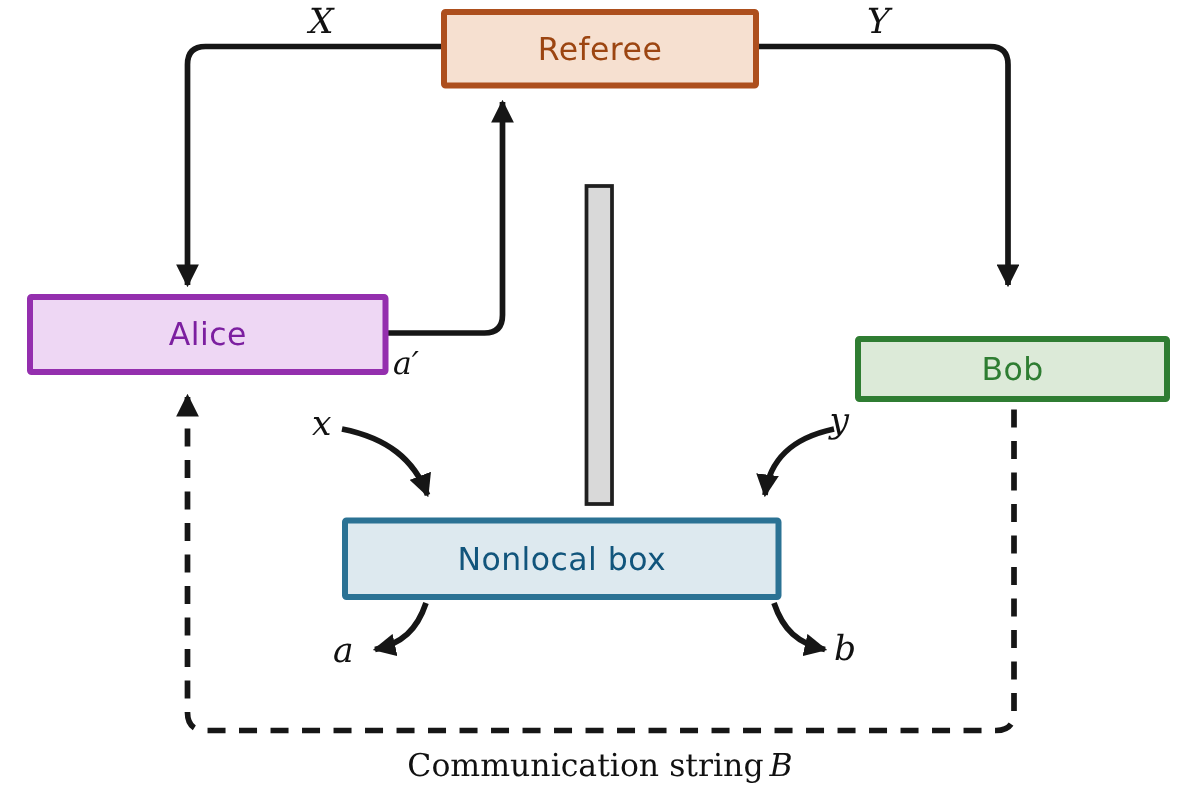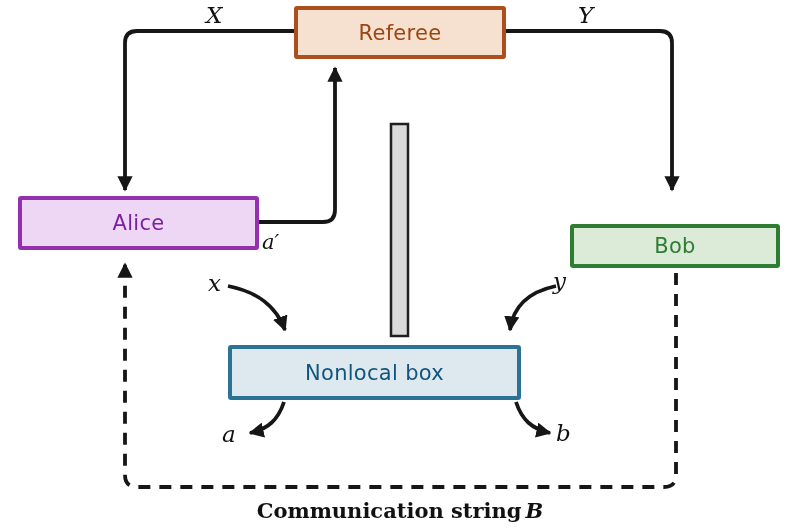--- a/index.html
+++ b/index.html
@@ -86,21 +86,20 @@
   .lbl-y { left: 553px; top: 270px; }
   .lbl-a { left: 222px; top: 423px; }
   .lbl-b { left: 556px; top: 422px; }
   .caption {
     position: absolute;
     left: 0; right: 0; top: 498px;
     text-align: center;
     font-family: "DejaVu Serif", serif;
     font-size: 21px;
     color: #111111;
-    font-weight: bold;
   }
   .caption .var {
     font-style: italic;
     padding-left: 4px;
   }
 </style>
 </head>
 <body>
 
 <div class="canvas">

